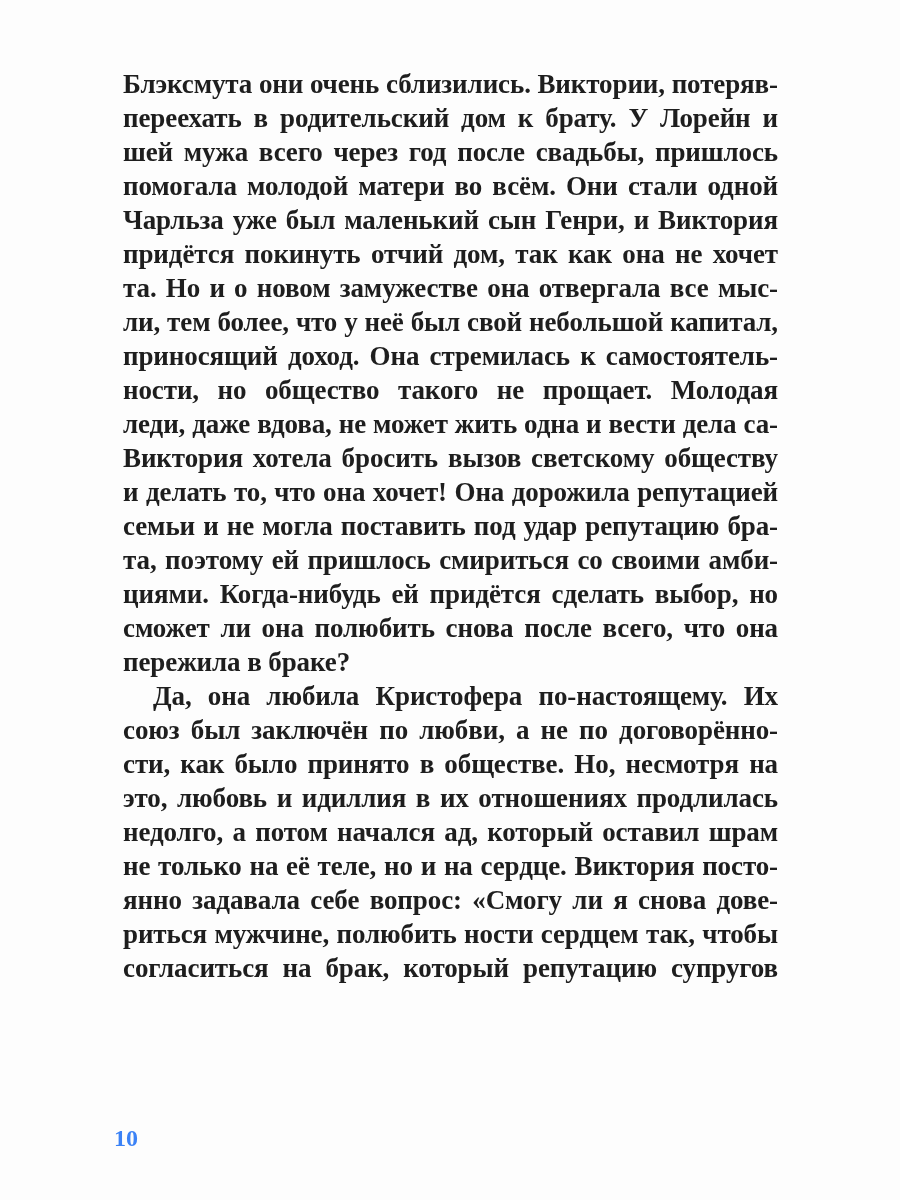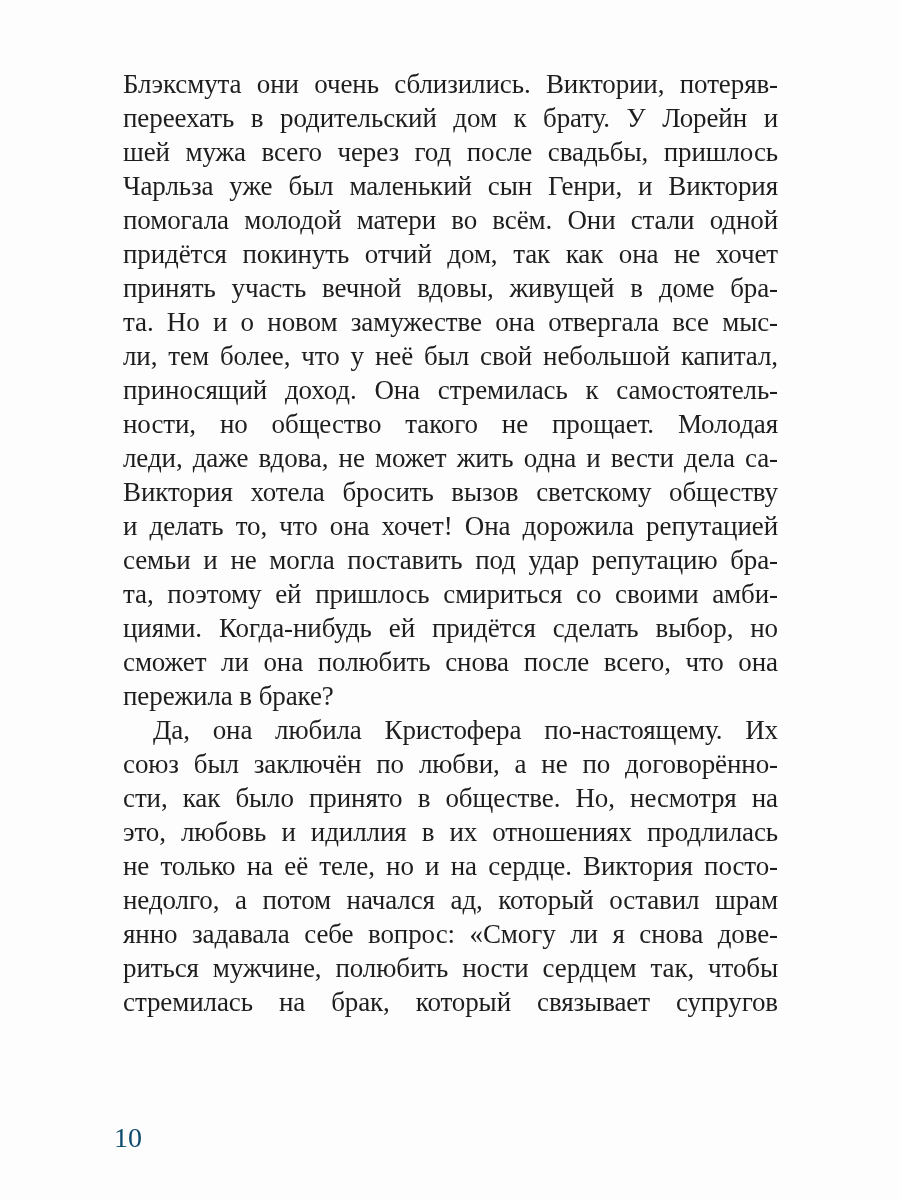--- a/index.html
+++ b/index.html
@@ -12,20 +12,21 @@
     background: #fdfdfd;
     font-family: "Liberation Serif", "DejaVu Serif", serif;
     color: #1e1e1e;
     overflow: hidden;
   }
   .book-page {
     position: relative;
     width: 900px;
     height: 1200px;
     background: #fdfdfd;
+    font-weight: bold;
   }
   .text-block {
     position: absolute;
     left: 123px;
     top: 67px;
     width: 655px;
   }
   .line {
     font-size: 27px;
     line-height: 34px;
@@ -36,53 +37,52 @@
   .line.para-end {
     text-align-last: left;
   }
   .line.indent {
     text-indent: 30px;
   }
   .page-number {
     position: absolute;
     left: 114px;
     top: 1121px;
-    font-size: 28px;
+    font-size: 24px;
     line-height: 34px;
-    color: #0c4a6e;
+    color: #3b82f6;
   }
 </style>
 </head>
 <body>
 
 <div class="book-page">
   <div class="text-block">
     <div class="line">Блэксмута они очень сблизились. Виктории, потеряв-</div>
     <div class="line">переехать в родительский дом к брату. У Лорейн и</div>
     <div class="line">шей мужа всего через год после свадьбы, пришлось</div>
+    <div class="line">помогала молодой матери во всём. Они стали одной</div>
     <div class="line">Чарльза уже был маленький сын Генри, и Виктория</div>
-    <div class="line">помогала молодой матери во всём. Они стали одной</div>
     <div class="line">придётся покинуть отчий дом, так как она не хочет</div>
-    <div class="line">принять участь вечной вдовы, живущей в доме бра-</div>
     <div class="line">та. Но и о новом замужестве она отвергала все мыс-</div>
     <div class="line">ли, тем более, что у неё был свой небольшой капитал,</div>
     <div class="line">приносящий доход. Она стремилась к самостоятель-</div>
     <div class="line">ности, но общество такого не прощает. Молодая</div>
     <div class="line">леди, даже вдова, не может жить одна и вести дела са-</div>
     <div class="line">Виктория хотела бросить вызов светскому обществу</div>
     <div class="line">и делать то, что она хочет! Она дорожила репутацией</div>
     <div class="line">семьи и не могла поставить под удар репутацию бра-</div>
     <div class="line">та, поэтому ей пришлось смириться со своими амби-</div>
     <div class="line">циями. Когда-нибудь ей придётся сделать выбор, но</div>
     <div class="line">сможет ли она полюбить снова после всего, что она</div>
     <div class="line para-end">пережила в браке?</div>
     <div class="line indent">Да, она любила Кристофера по-настоящему. Их</div>
     <div class="line">союз был заключён по любви, а не по договорённо-</div>
     <div class="line">сти, как было принято в обществе. Но, несмотря на</div>
     <div class="line">это, любовь и идиллия в их отношениях продлилась</div>
+    <div class="line">недолго, а потом начался ад, который оставил шрам</div>
     <div class="line">не только на её теле, но и на сердце. Виктория посто-</div>
-    <div class="line">недолго, а потом начался ад, который оставил шрам</div>
     <div class="line">янно задавала себе вопрос: «Смогу ли я снова дове-</div>
     <div class="line">риться мужчине, полюбить ности сердцем так, чтобы</div>
-    <div class="line">стремилась на брак, который связывает супругов</div>
+    <div class="line">согласиться на брак, который репутацию супругов</div>
   </div>
   <div class="page-number">10</div>
 </div>
 
 </body></html>

